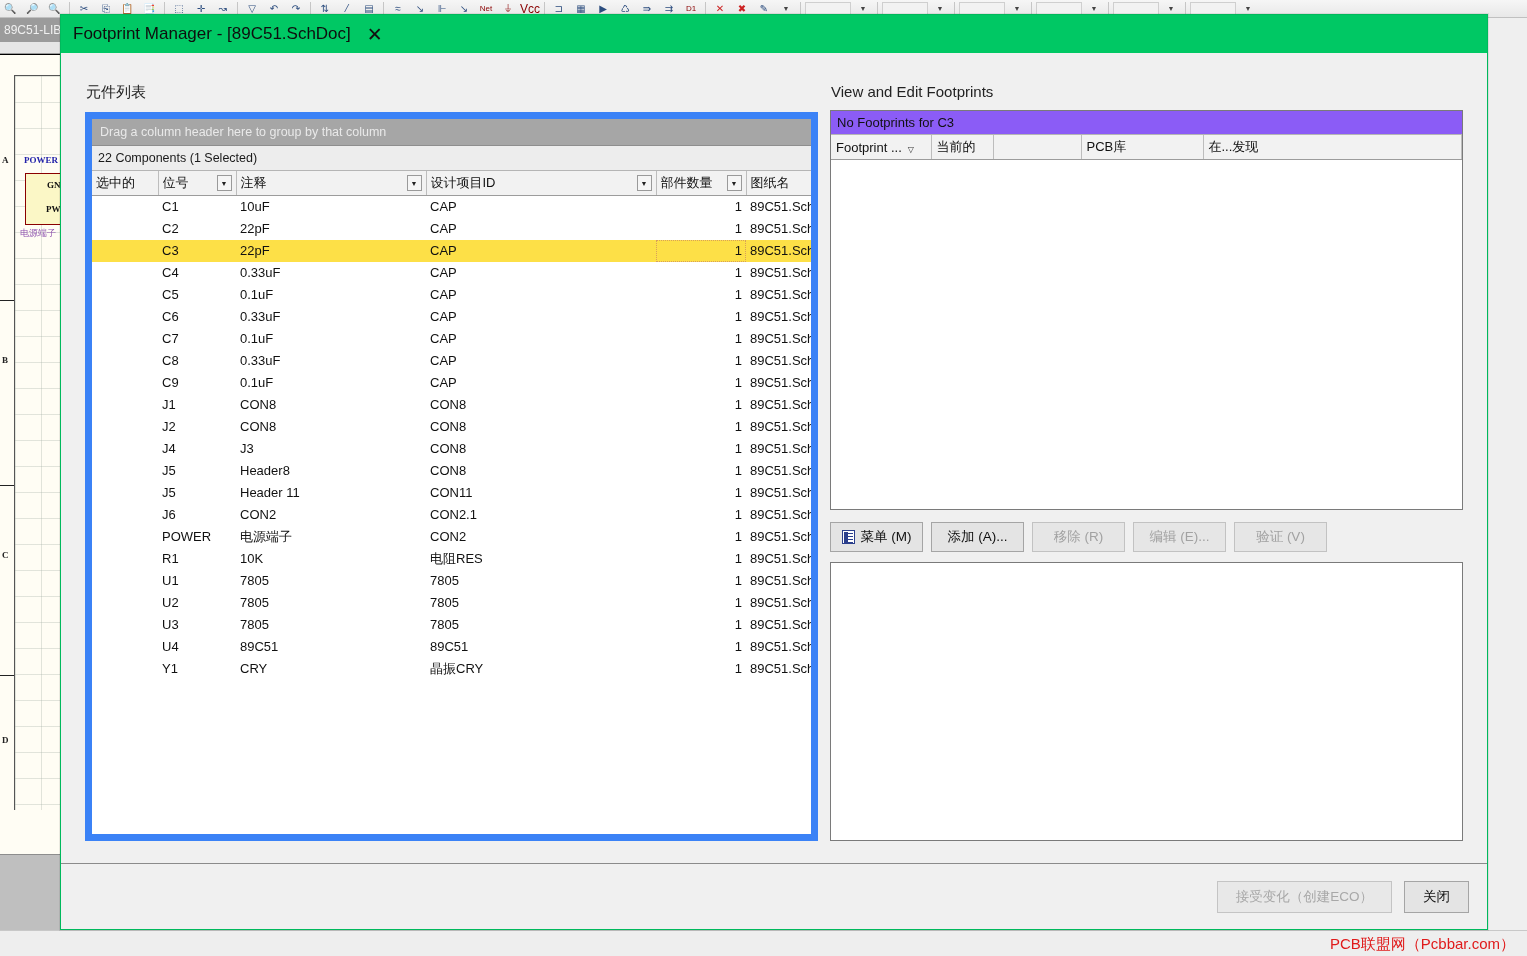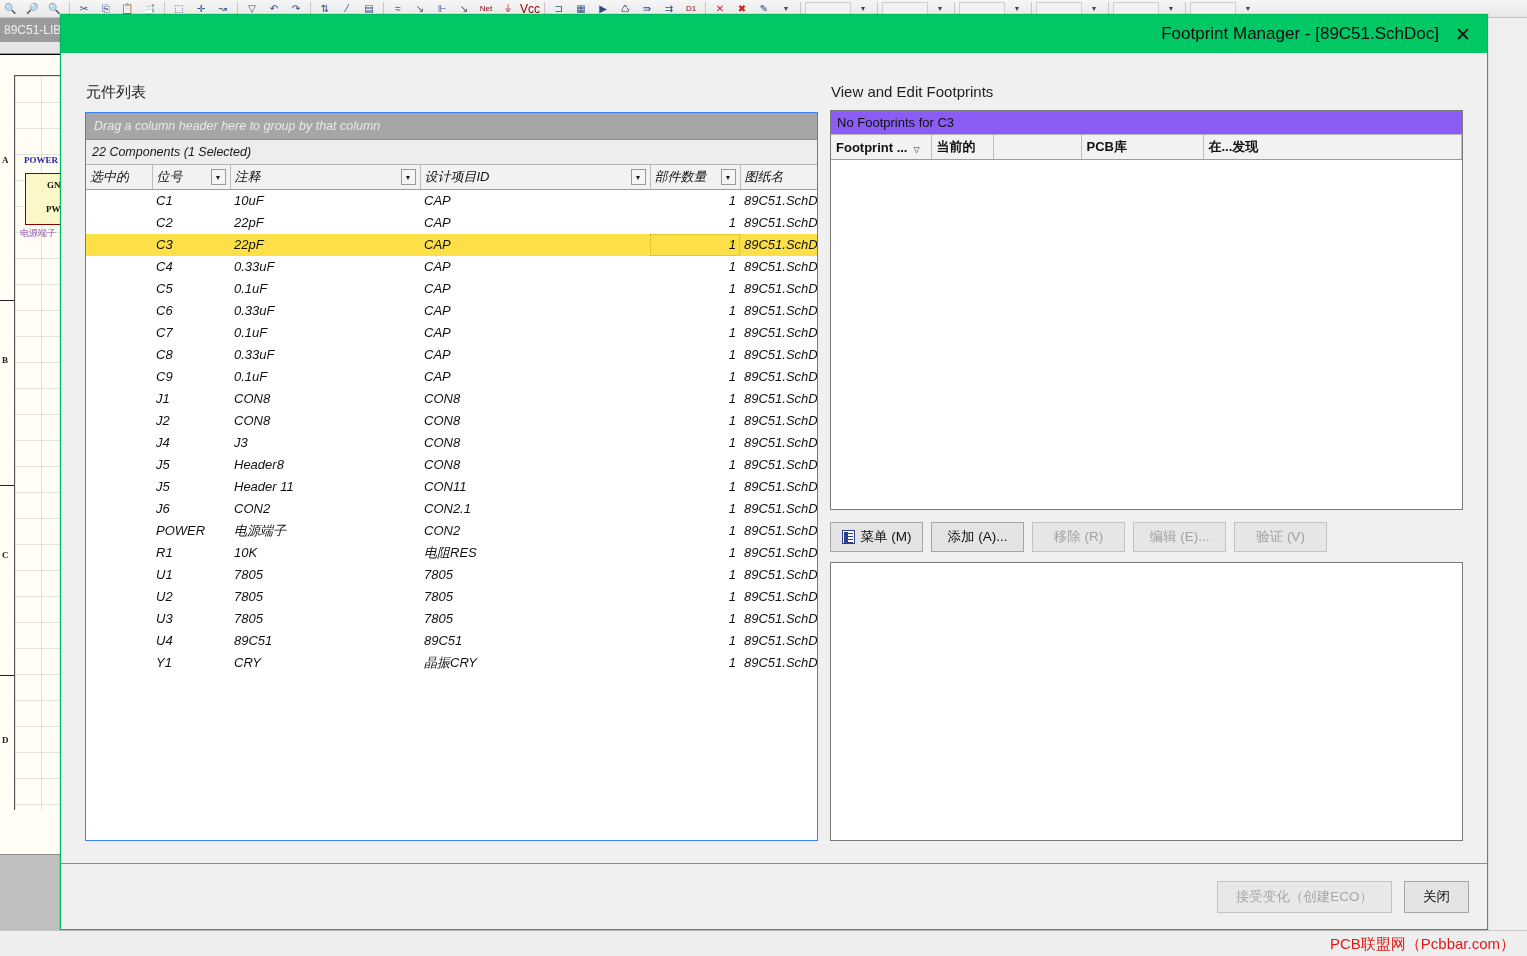--- a/index.html
+++ b/index.html
@@ -102,21 +102,21 @@
   .dialog {
     position: absolute; left: 60px; top: 14px;
     width: 1428px; height: 916px;
     background: #f0f0f0;
     border: 1px solid #00b95c;
     box-shadow: 0 0 0 1px rgba(0,0,0,.08);
     display: flex; flex-direction: column;
   }
   .titlebar {
     height: 38px; background: #00c864; color: #111;
-    display: flex; align-items: center; justify-content: flex-end;
+    display: flex; align-items: center; justify-content: flex-start;
     flex: 0 0 38px;
   }
   .title-text {
     font-size: 17px; padding-left: 12px; color: #0e0e0e;
     white-space: nowrap;
   }
   .title-close {
     width: 48px; height: 38px; display: flex; align-items: center;
     justify-content: center; font-size: 19px; color: #111; cursor: pointer;
   }
@@ -127,24 +127,23 @@
 
   
   .left-pane {
     width: 745px; flex: 0 0 745px; padding: 12px 0 0 12px;
     display: flex; flex-direction: column;
   }
   .pane-heading {
     font-size: 15px; color: #222; margin: 6px 0 10px 1px;
   }
   .grid-wrap {
-    flex: 1 1 auto; border: 1px solid #3b82f6; background: #fff;
+    flex: 1 1 auto; border: 7px solid #3b82f6; background: #fff;
     display: flex; flex-direction: column; overflow: hidden;
     margin-bottom: 10px;
-    font-style: italic;
   }
   .group-band {
     background: #a6a6a6; color: #e9e9e9; font-size: 12.5px;
     padding: 6px 8px; border-bottom: 1px solid #8e8e8e;
     flex: 0 0 auto;
   }
   .count-band {
     background: #ededed; color: #1a1a1a; font-size: 12.5px;
     padding: 5px 6px; border-bottom: 1px solid #b5b5b5;
     flex: 0 0 auto;
@@ -194,21 +193,21 @@
   }
   .fp-title {
     font-size: 13px; color: #111; padding: 4px 6px;
     border-bottom: 1px solid #b5b5b5; background: #8b5cf6;
     flex: 0 0 auto;
   }
   table.fgrid { width: 100%; border-collapse: collapse; table-layout: fixed; font-size: 13px; }
   table.fgrid thead th {
     background: #f2f2f2; border-right: 1px solid #bdbdbd;
     border-bottom: 1px solid #9c9c9c;
-    font-weight: bold; text-align: left; color: #111;
+    font-weight: normal; text-align: left; color: #111;
     padding: 3px 5px; height: 23px; white-space: nowrap; overflow: hidden;
   }
   .sort-caret { font-size: 8px; color: #333; margin-left: 6px; }
   .fp-blank { flex: 1 1 auto; background: #fff; }
 
   .btn-row { display: flex; gap: 8px; padding: 12px 0 10px 0; flex: 0 0 auto; }
   .btn {
     min-width: 93px; height: 30px; padding: 0 10px;
     background: #e4e4e4; border: 1px solid #a5a5a5;
     font-size: 13.5px; color: #111; cursor: pointer;

